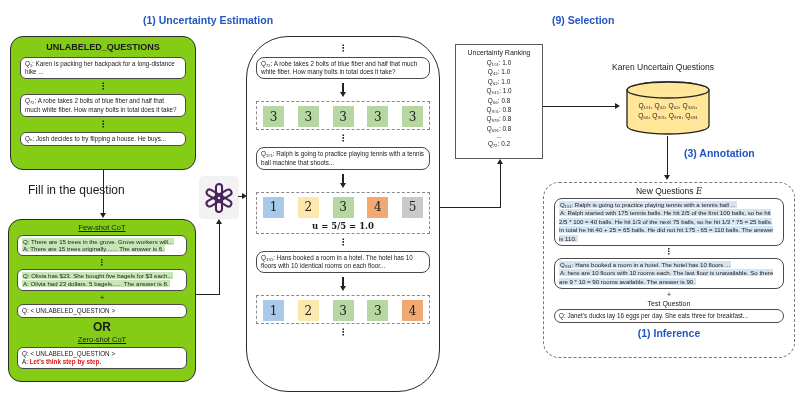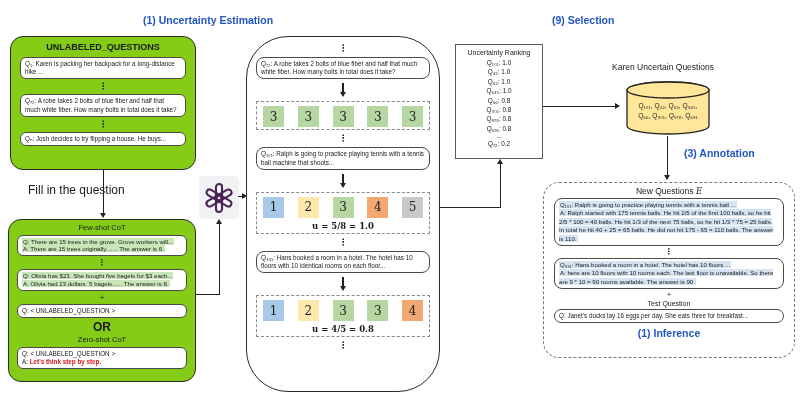--- a/index.html
+++ b/index.html
@@ -8,21 +8,21 @@
     position: relative; width: 800px; height: 402px;
     font-family: "Liberation Sans","DejaVu Sans",sans-serif;
     color:#1a1a1a; overflow: hidden; background:#fff;
   }
   .abs { position:absolute; }
   .step-header { font-weight:bold; font-size:10.5px; white-space:nowrap; }
   .panel { border:1.3px solid #2b2b2b; border-radius:13px; background:#84cc16; }
   .bigpanel { border:1.3px solid #2b2b2b; border-radius:42px; background:#fff; }
   .qbox { border:1px solid #4a4a4a; border-radius:6px; background:#fff; padding:2px 4px; font-size:6.3px; line-height:1.3; }
   .dots { font-size:9px; font-weight:bold; text-align:center; line-height:1; color:#222; letter-spacing:0; }
-  .small-title { font-size:7.5px; text-align:left; }
+  .small-title { font-size:7.5px; text-align:left;text-decoration:underline; }
   .hl { padding:0 1px; }
   .dashedbox { border:1px dashed #8a8a8a; background:#fff; padding:4px 6px 2px; }
   .sqrow { display:flex; justify-content:space-between; align-items:center; }
   .sq { width:21px; height:21px; display:flex; align-items:center; justify-content:center;
         font-size:12px; color:#222; font-family:"DejaVu Serif",serif; }
   .uformula { text-align:center; font-family:"DejaVu Serif",serif; font-size:8.5px; font-weight:bold; margin-top:3px; }
   .hline { background:#222; height:1.2px; }
   .vline { background:#222; width:1.2px; }
   .arr-down { width:0; height:0; border-left:3.5px solid transparent; border-right:3.5px solid transparent; border-top:5px solid #222; }
   .arr-up { width:0; height:0; border-left:3.5px solid transparent; border-right:3.5px solid transparent; border-bottom:5px solid #222; }
@@ -123,38 +123,37 @@
         <div class="arr-down"></div>
       </div>
     <div class="dashedbox" style="width:100%;">
       <div class="sqrow">
         <div class="sq" style="background: rgb(169, 201, 232);">1</div>
         <div class="sq" style="background: rgb(252, 232, 173);">2</div>
         <div class="sq" style="background: rgb(182, 215, 162);">3</div>
         <div class="sq" style="background: rgb(242, 168, 114);">4</div>
         <div class="sq" style="background: rgb(201, 201, 201);">5</div>
       </div>
-      <div class="uformula">u = 5/8 = 1.0</div>
+      <div class="uformula">u = 5/5 = 1.0</div>
     </div>
     <div class="dots">⋮</div>
 
     <div class="qbox" style="width:100%; border-radius:8px;">Q₃₃₁: Hans booked a room in a hotel. The hotel has 10 floors with 10 identical rooms on each floor...</div>
     <div class="inner-arrow">
         <div class="vline" style="height:9px;"></div>
         <div class="arr-down"></div>
       </div>
     <div class="dashedbox" style="width:100%;">
       <div class="sqrow">
         <div class="sq" style="background: rgb(169, 201, 232);">1</div>
         <div class="sq" style="background: rgb(252, 232, 173);">2</div>
         <div class="sq" style="background: rgb(182, 215, 162);">3</div>
         <div class="sq" style="background: rgb(182, 215, 162);">3</div>
         <div class="sq" style="background: rgb(242, 168, 114);">4</div>
       </div>
-      <div class="uformula">u = 4/5 = 0.8</div>
     </div>
     <div class="dots">⋮</div>
   </div>
 
   <div class="abs hline" style="left:440px; top:207px; width:61px;"></div>
   <div class="abs vline" style="left:500px; top:163px; height:45px;"></div>
   <div class="abs arr-up" style="left:497px; top:159px;"></div>
 
   <div class="abs" style="left:455px; top:44px; width:88px; height:115px; border:1px solid #5a5a5a; background:#fff; padding:4px 2px;">
     <div style="font-size:7px; text-align:center; margin-bottom:2px;">Uncertainty Ranking</div>

